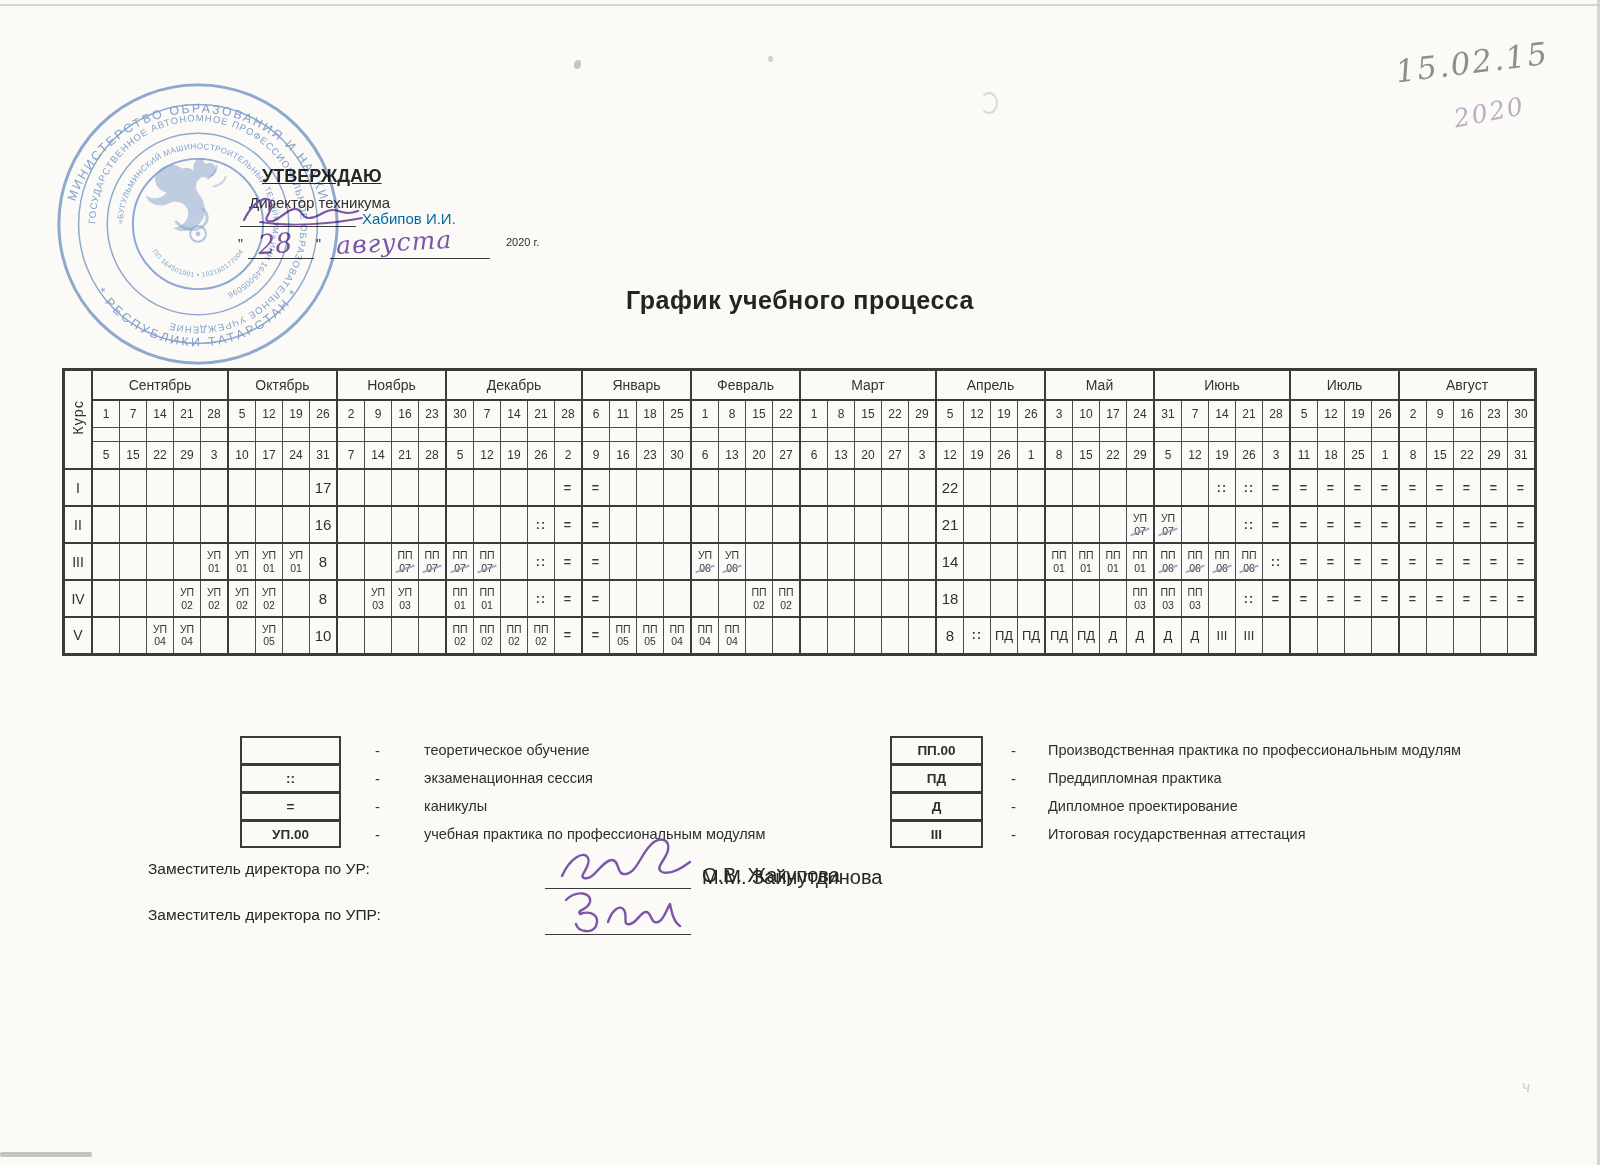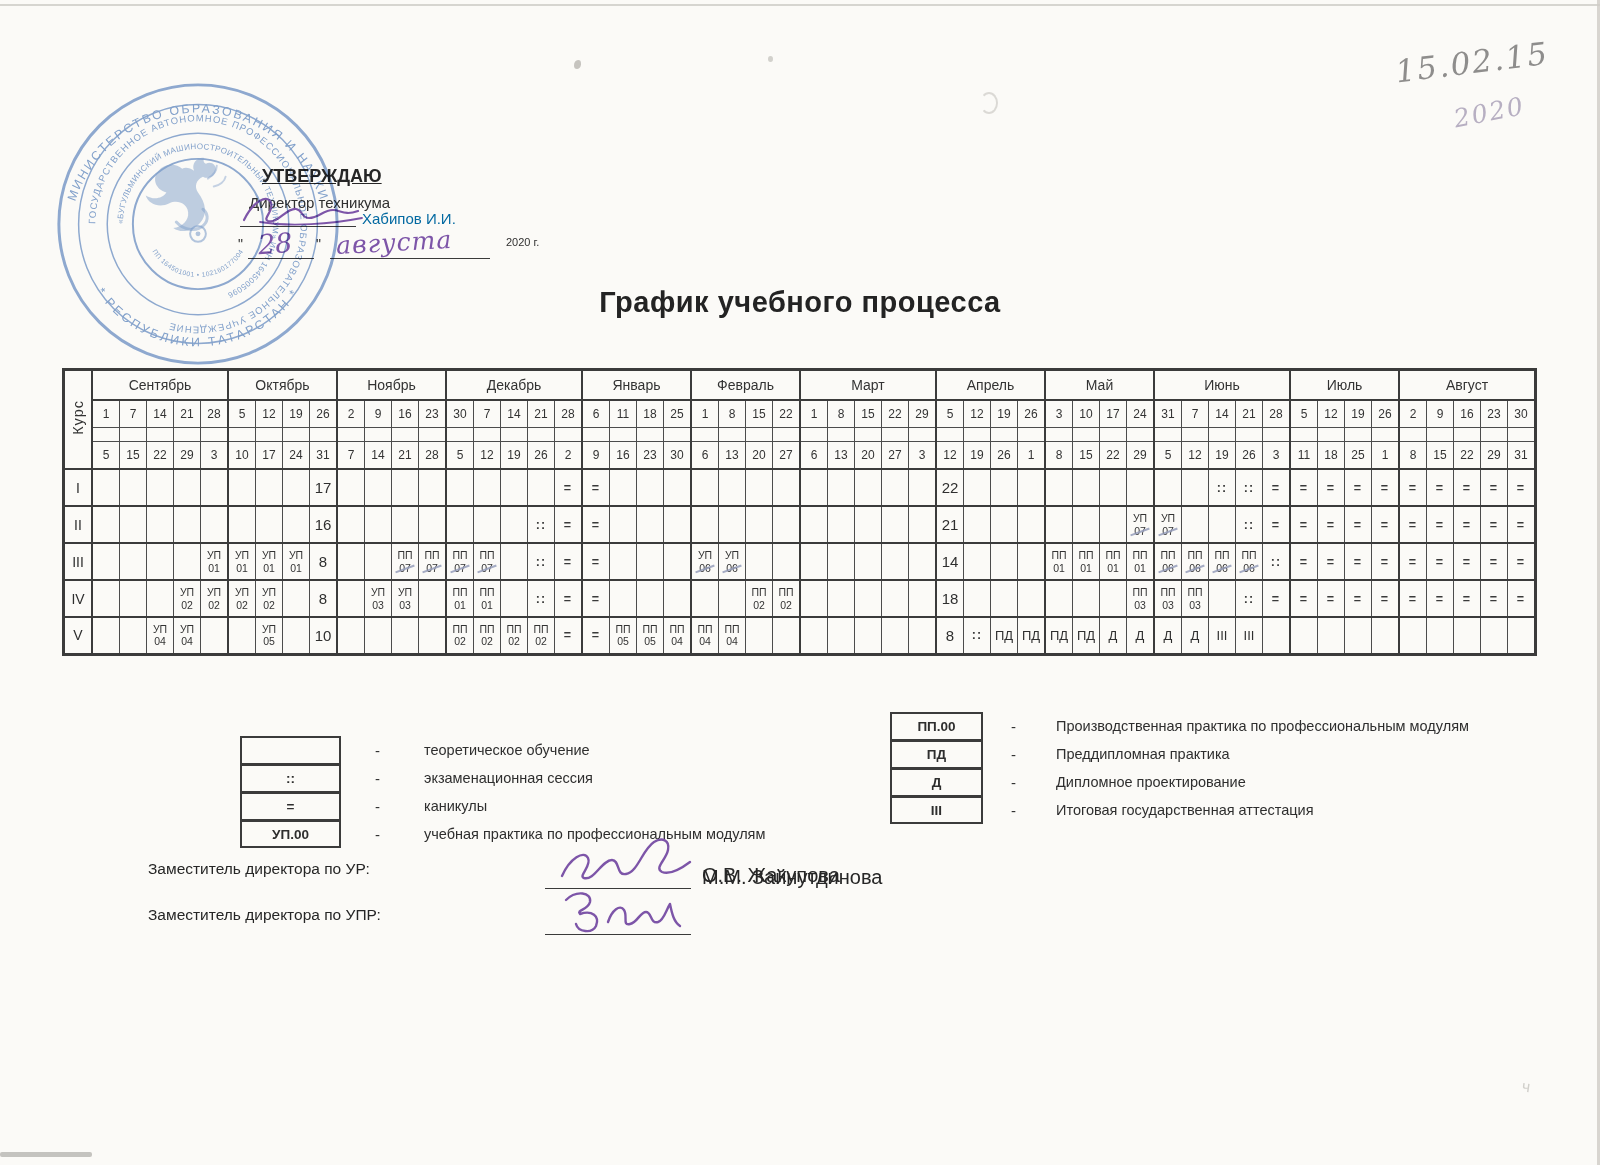--- a/index.html
+++ b/index.html
@@ -31,21 +31,21 @@
   .hand-month{position:absolute;left:336px;top:228px;font-size:25px;transform:rotate(-3deg);letter-spacing:1px;}
   .date-line1{position:absolute;left:248px;top:258px;width:66px;border-bottom:1.5px solid #3a3a3a;}
   .date-line2{position:absolute;left:330px;top:258px;width:160px;border-bottom:1.5px solid #3a3a3a;}
   .approve-year{position:absolute;left:506px;top:236px;font-size:11px;color:#303030;}
   .dir-sig{position:absolute;left:236px;top:190px;}
 
   
   .stamp{position:absolute;left:50px;top:76px;mix-blend-mode:multiply;opacity:.85;}
 
   
-  .title{position:absolute;left:0;top:286px;width:1600px;text-align:center;font-size:29px;font-weight:700;color:#232323;letter-spacing:.5px;}
+  .title{position:absolute;left:0;top:286px;width:1600px;text-align:center;font-size:25px;font-weight:700;color:#232323;letter-spacing:.5px;}
 
   
   .sched{position:absolute;left:62px;top:368px;border-collapse:collapse;table-layout:fixed;background:transparent;}
   .sched th,.sched td{border:1px solid #4c4c4c;padding:0;text-align:center;vertical-align:middle;font-weight:400;color:#333;overflow:hidden;}
   .sched{border:3px solid #3b3b3b;}
   .sched .kurs{width:26px;border-right:2.5px solid #3b3b3b;border-bottom:2.5px solid #3b3b3b;}
   .vert{writing-mode:vertical-rl;transform:rotate(180deg);font-size:14.5px;letter-spacing:1px;color:#333;}
   .sched .month{height:28px;font-size:14px;border-left:2px solid #3b3b3b;border-right:2px solid #3b3b3b;border-bottom:2px solid #3b3b3b;}
   .sched td.d{width:26px;height:26px;font-size:12px;}
   .sched tr.thin td{height:13px;}
@@ -57,32 +57,32 @@
   .sched td.sym{font-weight:700;font-size:12.5px;letter-spacing:1px;color:#3a3a3a;}
   .sched td.num{font-size:15px;color:#2f2f2f;}
   .sched td.big{font-size:13px;color:#2f2f2f;}
   .pl,.pn{display:block;line-height:1.15;font-size:10.5px;color:#333;}
   .pn.struck{position:relative;display:inline-block;padding:0 1px;}
   .pn.struck::after{content:"";position:absolute;left:-3px;right:-3px;top:55%;height:2px;background:#949cba;transform:rotate(-20deg);opacity:.85;}
 
   
   .legend{position:absolute;}
   .lg-left{left:240px;top:736px;}
-  .lg-right{left:890px;top:712px;}
+  .lg-right{left:890px;top:736px;}
   .lrow{display:flex;align-items:center;height:28px;}
   .lbox{box-sizing:border-box;border:2.5px solid #3b3b3b;border-bottom-width:1px;height:28px;display:flex;align-items:center;justify-content:center;font-weight:700;font-size:13.5px;color:#2e2e2e;}
   .lrow:last-child .lbox{border-bottom-width:2.5px;}
   .lg-left .lbox{width:101px;}
   .lg-right .lbox{width:93px;}
   .ldash{color:#333;font-size:15px;}
   .lg-left .ldash{margin-left:34px;}
   .lg-right .ldash{margin-left:28px;}
   .llabel{font-size:14.5px;color:#2e2e2e;white-space:nowrap;}
   .lg-left .llabel{margin-left:44px;}
-  .lg-right .llabel{margin-left:40px;}
+  .lg-right .llabel{margin-left:32px;}
 
   
   .sig-label{position:absolute;font-size:15.5px;color:#262626;}
   .sig-name{position:absolute;font-size:20px;color:#262626;}
   .sig-ul{position:absolute;border-bottom:1.5px solid #3a3a3a;}
   .scribble{position:absolute;}
 </style>
 <title>График учебного процесса</title></head>
 <body>
 

